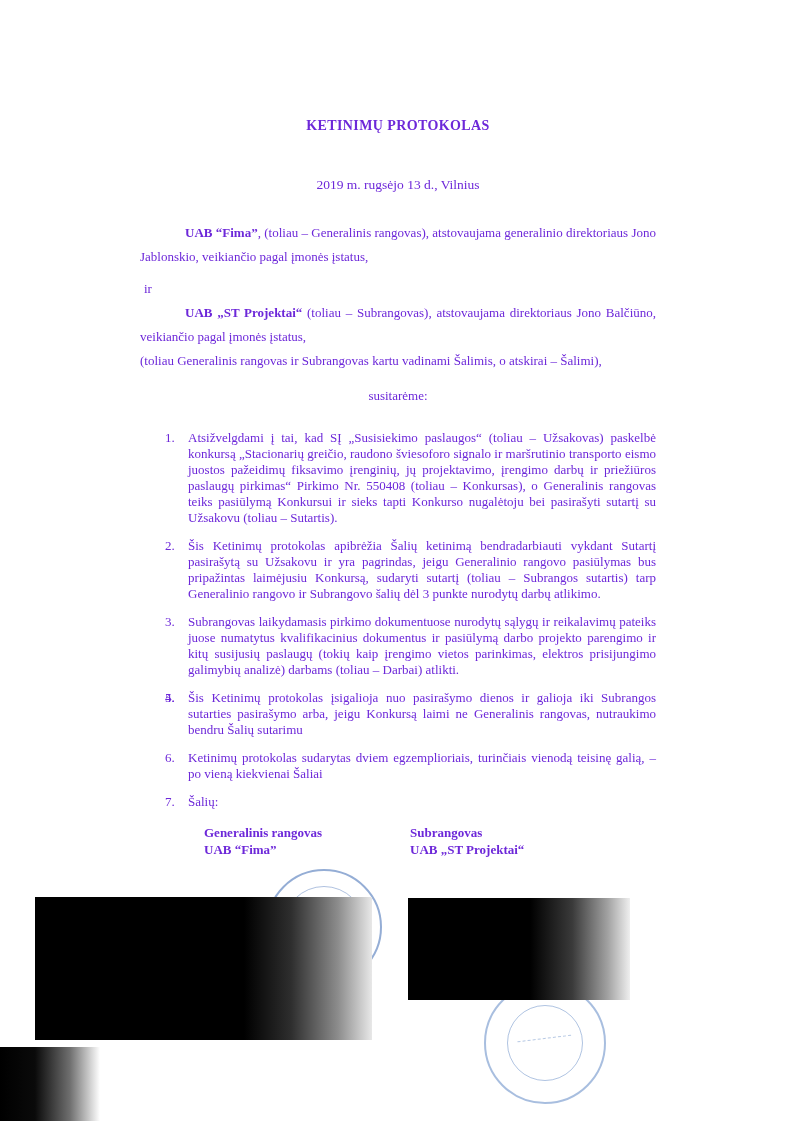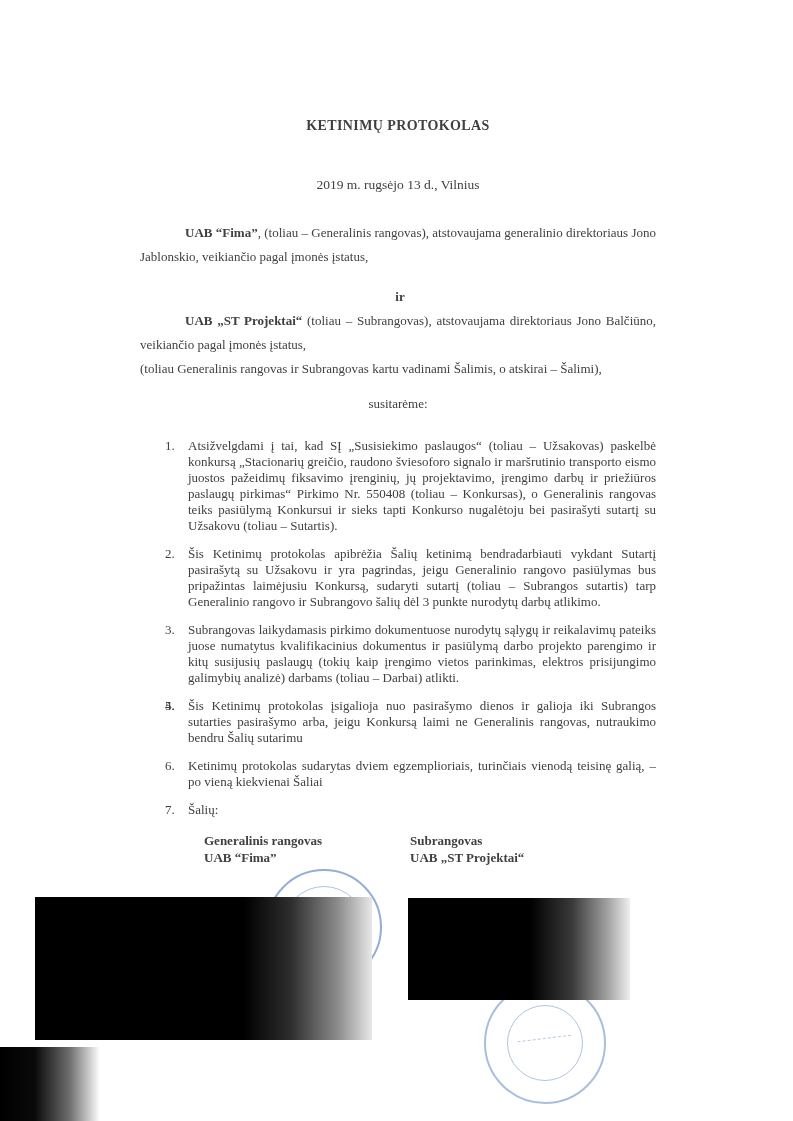--- a/index.html
+++ b/index.html
@@ -1,29 +1,29 @@
 <!DOCTYPE html>
 <html><head>
 <meta charset="utf-8">
 <style>
   html, body { margin:0; padding:0; background:#ffffff; }
   .page {
     position:relative; width:793px; height:1121px; background:#ffffff;
-    font-family:"Liberation Serif", serif; color:#404040; overflow:hidden;
+    font-family:"Liberation Serif", serif; color:#6d28d9; overflow:hidden;
   }
   .content { position:absolute; left:140px; top:0; width:516px; }
   .title {
     margin:118px 0 0 0; text-align:center; font-size:14px; font-weight:bold;
     letter-spacing:0.4px;
   }
   .dateline { margin:43px 0 0 0; text-align:center; font-size:13.5px; }
   .para { margin:0; font-size:13px; line-height:24px; text-align:justify; }
   .indent { text-indent:45px; margin-top:28px; }
   .indent2 { text-indent:45px; margin-top:0; }
-  .conj { margin-top:16px; padding-left:4px; text-align:center;font-weight:bold; }
+  .conj { margin-top:8px; padding-left:4px; text-align:left; }
   .note { margin-top:0; text-align:left; }
   .agree { margin-top:11px; text-align:center; }
   .items { list-style:none; margin:22px 0 0 0; padding:0; }
   .items li {
     position:relative; padding-left:48px; margin-bottom:12px;
     font-size:13px; line-height:16px; text-align:justify;
   }
   .items li .num { position:absolute; left:25px; top:0; }
   .sigrow { position:relative; margin-top:14px; height:44px; }
   .sigcol { position:absolute; top:0; font-size:13px; font-weight:bold; line-height:17px; }

